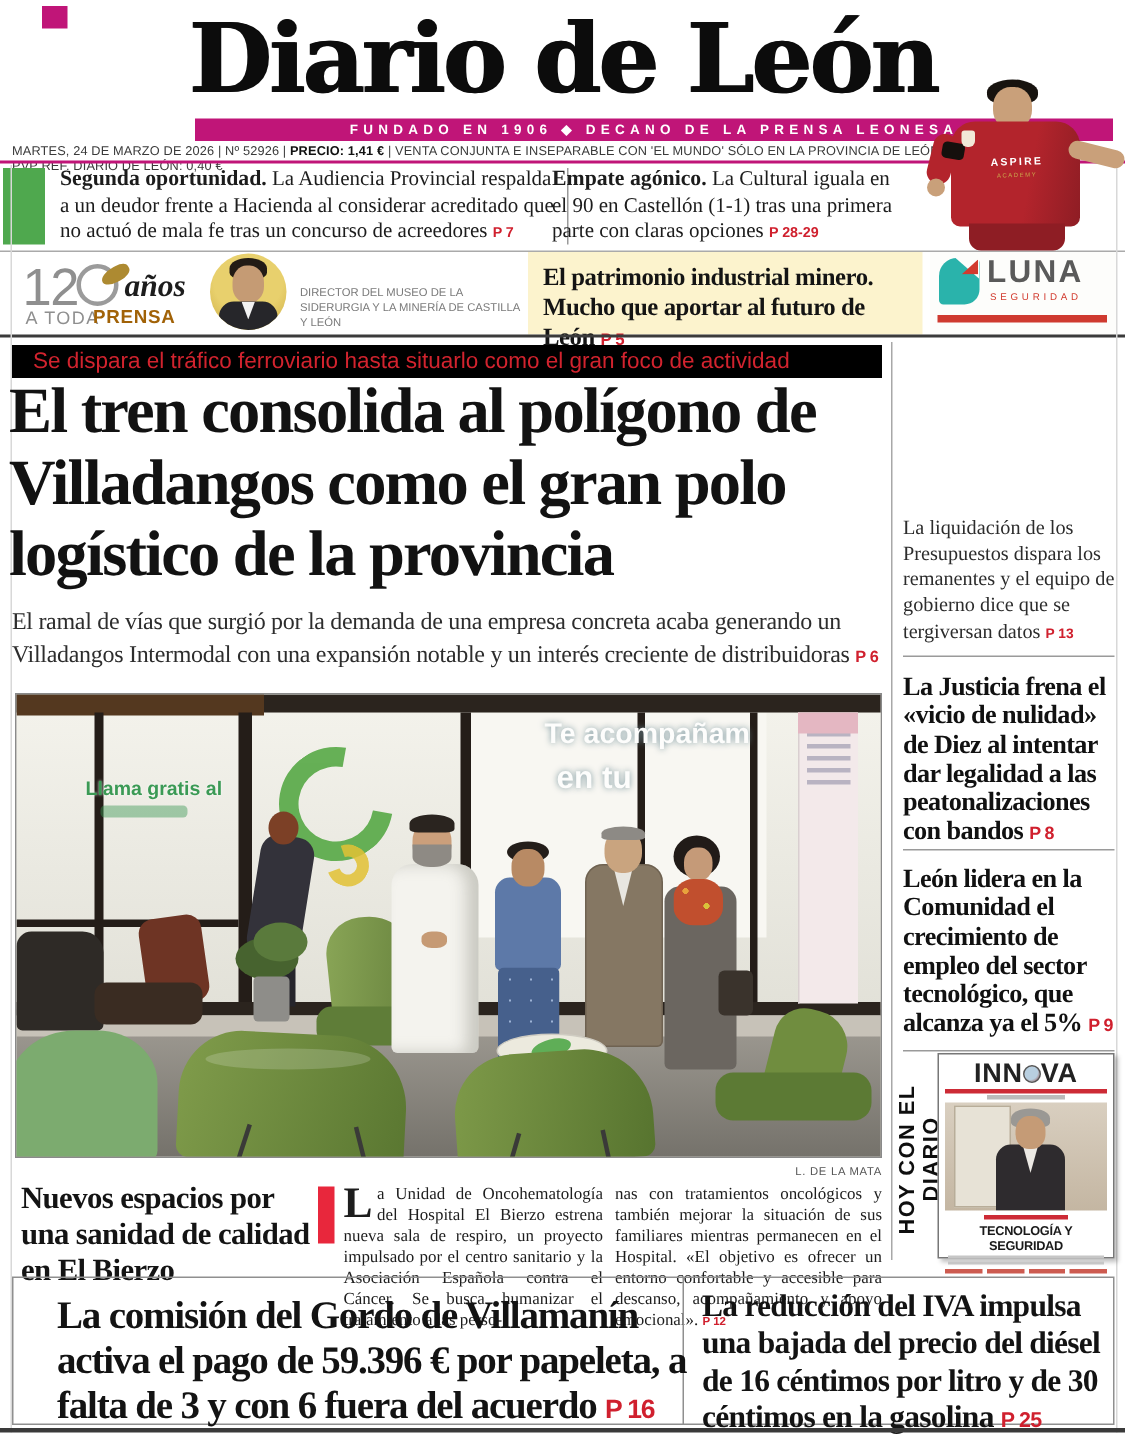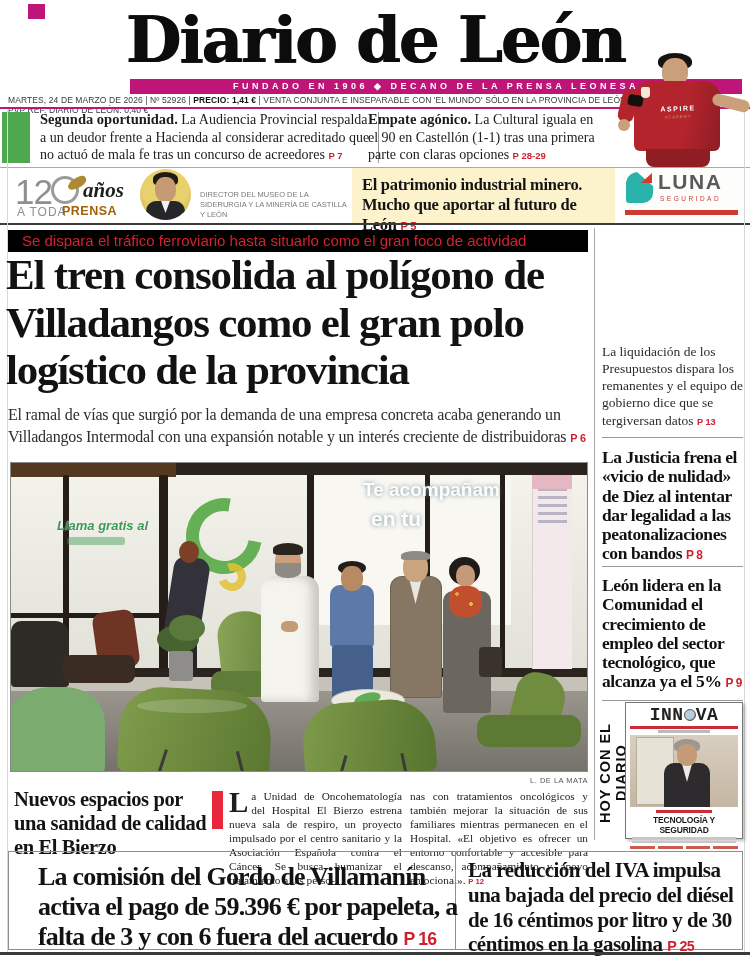--- a/index.html
+++ b/index.html
@@ -107,21 +107,21 @@
   .ph-floor { left:0; top:214px; width:578px; height:96px; background:linear-gradient(180deg,#a09c94, #74716a); }
   .aecc-ring { left:175px; top:35px; width:76px; height:76px; border:13px solid #57a946;
     border-right-color:transparent; border-radius:50%; transform:rotate(-35deg); opacity:0.9; }
   .aecc-ring2 { left:207px; top:100px; width:28px; height:28px; border:8px solid #e2c235;
     border-left-color:transparent; border-radius:50%; transform:rotate(25deg); opacity:0.85; }
   .ph-txt1 { left:352px; top:16px; color:#fdfdfc; font-family:"Liberation Sans", sans-serif;
     font-weight:bold; font-size:19px; text-shadow:0 0 4px rgba(110,140,150,.9); }
   .ph-txt2 { left:360px; top:44px; color:#fdfdfc; font-family:"Liberation Sans", sans-serif;
     font-weight:bold; font-size:21px; text-shadow:0 0 4px rgba(110,140,150,.9); }
   .ph-txt3 { left:46px; top:55px; color:#3b9a55; font-family:"Liberation Sans", sans-serif;
-    font-weight:bold; font-size:13px; text-shadow:0 0 2px rgba(255,255,255,.8);font-style:italic; }
+    font-weight:bold; font-size:13px; text-shadow:0 0 2px rgba(255,255,255,.8); }
   .ph-txt3b { left:56px; top:74px; width:58px; height:8px; background:#3b9a55; opacity:.45; border-radius:3px; }
   .banner-right { left:521px; top:12px; width:40px; height:194px; background:#f3e9ea; border-left:1px solid #d9cfd0; }
   .banner-right i { display:block; height:3px; background:#b9b3c2; margin:5px 5px 0 5px; }
   .banner-top { left:521px; top:12px; width:40px; height:14px; background:#e4b7c2; }
   .wm-hair { left:168px; top:78px; width:20px; height:22px; background:#7c4026; border-radius:50%; }
   .wm-body { left:158px; top:94px; width:36px; height:82px; background:#33323a; border-radius:12px; transform:rotate(9deg); }
   .wm-legs { left:166px; top:168px; width:20px; height:40px; background:#26252b; }
   .chair-wood-bk { left:84px; top:148px; width:42px; height:58px; background:#6e3424; border-radius:10px; transform:rotate(-8deg); }
   .chair-wood-st { left:52px; top:192px; width:72px; height:28px; background:#3a2c22; border-radius:8px; }
   .chair-dark-l { left:0px; top:158px; width:58px; height:66px; background:#2e2a26; border-radius:10px 14px 4px 4px; }
@@ -189,21 +189,21 @@
   .sb1-d { top:343px; font-size:13.5px; line-height:1.27; color:#2c2c2c; }
   .sb-rule { left:602px; width:141px; height:1px; background:#9a9a9a; }
   .sbr1 { top:437px; } .sbr2 { top:566px; } .sbr3 { top:700px; }
   .sb2-h { top:448px; font-size:17.5px; line-height:1.1; }
   .sb3-h { top:576px; font-size:17.5px; line-height:1.1; }
   .rail-label { left:597px; top:706px; height:134px; width:18px;
     writing-mode:vertical-rl; transform:rotate(180deg); font-family:"Liberation Sans", sans-serif;
     font-weight:bold; font-size:14.5px; letter-spacing:1px; color:#0e0e0e; text-align:center; }
   .innova { left:625px; top:702px; width:118px; height:137px; background:#fff;
     border:1px solid #777; box-shadow:2px 2px 3px rgba(0,0,0,.25); padding:3px 4px; }
-  .in-mast { text-align:center; font-family:Liberation Mono, monospace; font-weight:bold;
+  .in-mast { text-align:center; font-family:Liberation Sans, sans-serif; font-weight:bold;
     font-size:18px; color:#222; letter-spacing:0.5px; line-height:1; }
   .in-globe { display:inline-block; width:12px; height:12px; border-radius:50%;
     background:radial-gradient(circle at 40% 40%, #b8cfe0 55%, #8d3a30); border:1px solid #555; vertical-align:-1px; }
   .in-redrule { height:3px; background:#cd2b36; margin:2px 0 1px; }
   .in-sub { height:3px; background:#bbb; margin:0 28px 2px; }
   .in-photo { position:relative; height:72px; background:linear-gradient(180deg,#d9cfc0,#c4b6a2); overflow:hidden; }
   .in-door { position:absolute; left:6px; top:2px; width:38px; height:68px; background:#e7e2d6; border:1px solid #b8ad99; }
   .in-man-hair { position:absolute; left:44px; top:4px; width:26px; height:13px; background:#9a9894; border-radius:50% 50% 30% 30%; }
   .in-man-face { position:absolute; left:47px; top:9px; width:20px; height:22px; background:#c59b76; border-radius:45%; }
   .in-man-body { position:absolute; left:34px; top:28px; width:46px; height:44px; background:#2e2b2e; border-radius:10px 10px 0 0; }

